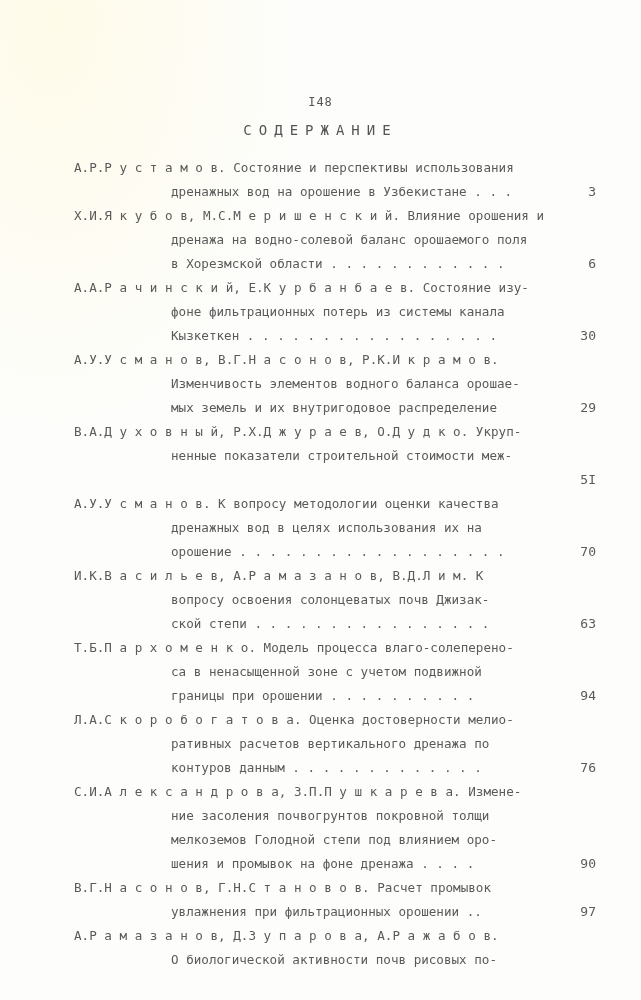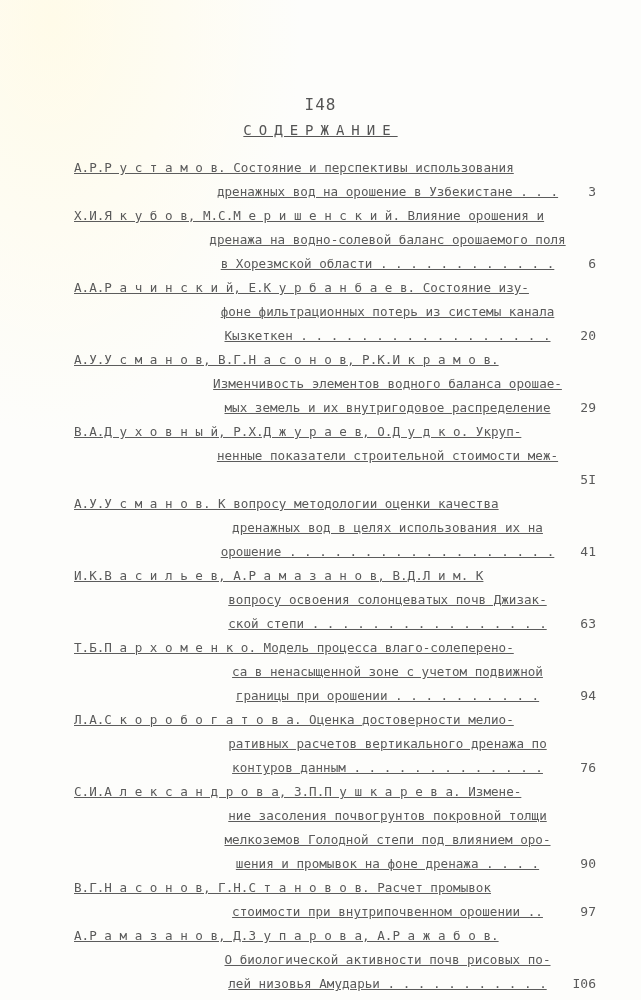--- a/index.html
+++ b/index.html
@@ -20,56 +20,53 @@
       left: 0; top: 0;
       width: 641px; height: 1000px;
       background: radial-gradient(ellipse at 8% 2%, #fffbe9 0%, rgba(255,251,233,0) 30%), #fdfdfb;
     }
     .page-number {
       position: absolute;
       top: 95px;
       left: 0;
       width: 641px;
       text-align: center;
-      font-size: 16px;
+      font-size: 12px;
       letter-spacing: 1px;
       color: #555;
     }
     .heading {
       position: absolute;
       top: 122px;
       left: 0;
       width: 641px;
       text-align: center;
       font-size: 14px;
       letter-spacing: 7px;
       color: #555;
-      text-decoration: underline;
     }
     .toc {
       position: absolute;
       top: 156px;
       left: 74px;
       width: 530px;
     }
     .entry {
       position: relative;
-      text-decoration: underline;
     }
     .line {
       position: relative;
       height: 24px;
       line-height: 24px;
       font-size: 12.6px;
       white-space: nowrap;
       color: #5a5a5a;
     }
     .line.cont {
       padding-left: 97px;
-      text-align: center;
     }
     .pg {
       position: absolute;
       right: 8px;
       top: 0;
       font-size: 13px;
       color: #5a5a5a;
     }
   </style>
 </head>
@@ -89,39 +86,39 @@
 
     <div class="entry">
       <div class="line">Х.И.Я к у б о в, М.С.М е р и ш е н с к и й. Влияние орошения и</div>
       <div class="line cont">дренажа на водно-солевой баланс орошаемого поля</div>
       <div class="line cont"><span>в Хорезмской области . . . . . . . . . . . .</span><span class="pg">6</span></div>
     </div>
 
     <div class="entry">
       <div class="line">А.А.Р а ч и н с к и й, Е.К у р б а н б а е в. Состояние изу-</div>
       <div class="line cont">фоне фильтрационных потерь из системы канала</div>
-      <div class="line cont"><span>Кызкеткен . . . . . . . . . . . . . . . . .</span><span class="pg">20</span></div>
+      <div class="line cont"><span>Кызкеткен . . . . . . . . . . . . . . . . .</span><span class="pg">30</span></div>
     </div>
 
     <div class="entry">
       <div class="line">А.У.У с м а н о в, В.Г.Н а с о н о в, Р.К.И к р а м о в.</div>
       <div class="line cont">Изменчивость элементов водного баланса орошае-</div>
       <div class="line cont"><span>мых земель и их внутригодовое распределение</span><span class="pg">29</span></div>
     </div>
 
     <div class="entry">
       <div class="line">В.А.Д у х о в н ы й, Р.Х.Д ж у р а е в, О.Д у д к о. Укруп-</div>
       <div class="line cont">ненные показатели строительной стоимости меж-</div>
       <div class="line cont"><span class="pg">5I</span></div>
     </div>
 
     <div class="entry">
       <div class="line">А.У.У с м а н о в. К вопросу методологии оценки качества</div>
       <div class="line cont">дренажных вод в целях использования их на</div>
-      <div class="line cont"><span>орошение . . . . . . . . . . . . . . . . . .</span><span class="pg">41</span></div>
+      <div class="line cont"><span>орошение . . . . . . . . . . . . . . . . . .</span><span class="pg">70</span></div>
     </div>
 
     <div class="entry">
       <div class="line">И.К.В а с и л ь е в, А.Р а м а з а н о в, В.Д.Л и м.  К</div>
       <div class="line cont">вопросу освоения солонцеватых почв Джизак-</div>
       <div class="line cont"><span>ской степи . . . . . . . . . . . . . . . .</span><span class="pg">63</span></div>
     </div>
 
     <div class="entry">
       <div class="line">Т.Б.П а р х о м е н к о. Модель процесса влаго-солеперено-</div>
@@ -137,23 +134,22 @@
 
     <div class="entry">
       <div class="line">С.И.А л е к с а н д р о в а, З.П.П у ш к а р е в а. Измене-</div>
       <div class="line cont">ние засоления почвогрунтов покровной толщи</div>
       <div class="line cont">мелкоземов Голодной степи под влиянием оро-</div>
       <div class="line cont"><span>шения и промывок на фоне дренажа . . . .</span><span class="pg">90</span></div>
     </div>
 
     <div class="entry">
       <div class="line">В.Г.Н а с о н о в, Г.Н.С т а н о в о в. Расчет промывок</div>
-      <div class="line cont"><span>стоимости при внутрипочвенном орошении ..</span><span class="pg">97</span></div>
+      <div class="line cont"><span>увлажнения при фильтрационных орошении ..</span><span class="pg">97</span></div>
     </div>
 
     <div class="entry">
       <div class="line">А.Р а м а з а н о в, Д.З у п а р о в а, А.Р а ж а б о в.</div>
       <div class="line cont">О биологической активности почв рисовых по-</div>
-      <div class="line cont"><span>лей низовья Амударьи . . . . . . . . . . .</span><span class="pg">I06</span></div>
     </div>
 
   </div>
 </div>
 
 </body></html>

